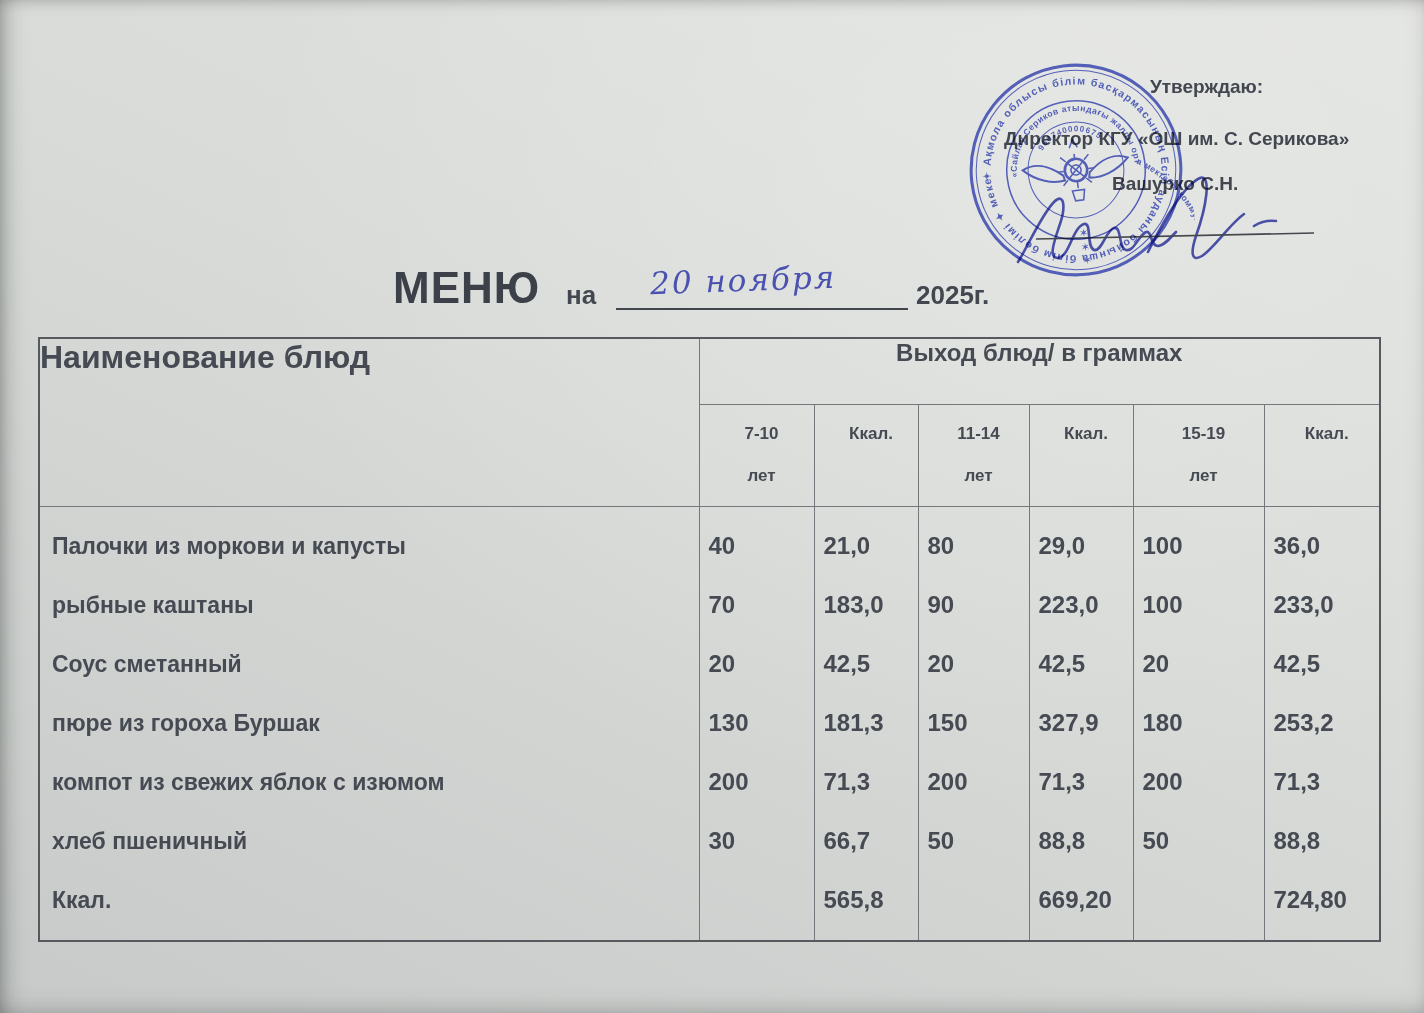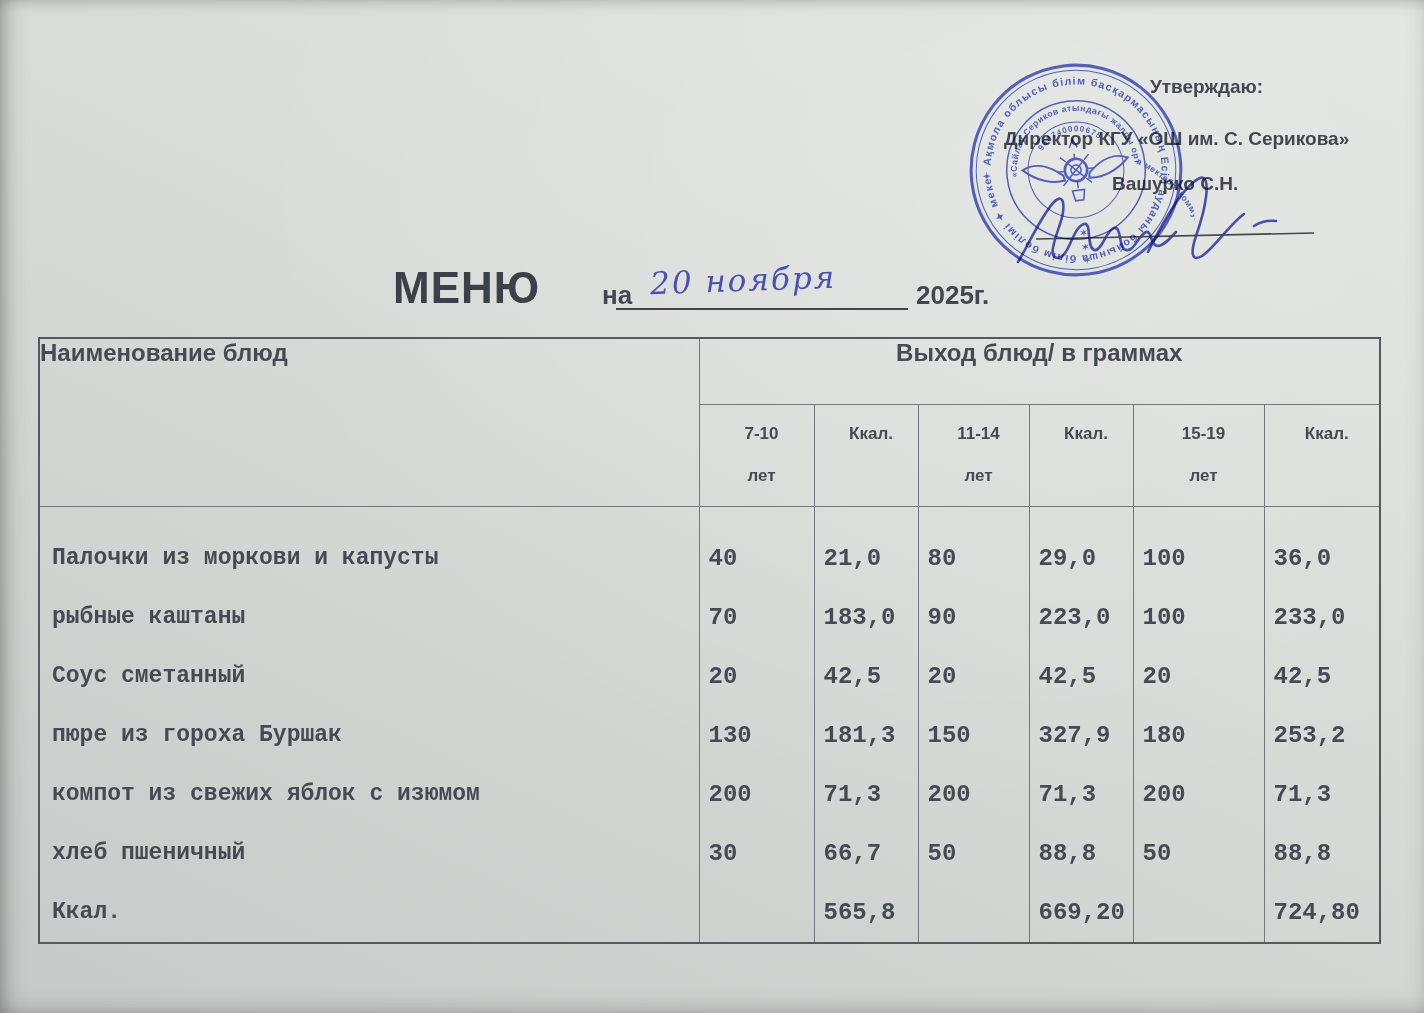--- a/index.html
+++ b/index.html
@@ -17,37 +17,37 @@
   .approve-label{position:absolute;left:1118px;top:76px;font-size:19px;font-weight:700;margin-left:32px;}
   .director-line{position:absolute;left:1004px;top:128px;font-size:19px;font-weight:700;white-space:nowrap;}
   .director-name{position:absolute;left:1112px;top:173px;font-size:19px;font-weight:700;}
   
   .stamp{position:absolute;left:964px;top:58px;width:224px;height:224px;
          mix-blend-mode:multiply;opacity:.85;transform:rotate(-7deg);}
   
   .signature{position:absolute;left:980px;top:158px;width:350px;height:130px;mix-blend-mode:multiply;}
   
   .menu-word{position:absolute;left:393px;top:263px;font-size:44px;font-weight:800;letter-spacing:1px;color:#3c4049;}
-  .na-word{position:absolute;left:566px;top:280px;font-size:26px;font-weight:700;margin-left:36px;}
+  .na-word{position:absolute;left:566px;top:280px;font-size:26px;font-weight:700;}
   .date-line{position:absolute;left:616px;top:266px;width:292px;height:42px;border-bottom:2.5px solid #41454c;}
   .hand-date{position:absolute;left:34px;top:-4px;font-family:"DejaVu Serif",serif;font-style:italic;
              font-size:31px;letter-spacing:2px;color:#4a51b0;transform:rotate(-2deg);white-space:nowrap;}
   .year-word{position:absolute;left:916px;top:280px;font-size:26px;font-weight:700;}
   
   table.menu{position:absolute;left:38px;top:337px;width:1341px;height:603px;
              border-collapse:collapse;table-layout:fixed;border:2px solid #56595d;}
   table.menu th,table.menu td{border:1.5px solid #74777b;vertical-align:top;
              font-weight:700;color:#464a52;padding:0;}
-  th.name-h{font-size:24px;text-align:left;padding:10px 0 0 12px;}
+  th.name-h{font-size:32px;text-align:left;padding:10px 0 0 12px;}
   th.group-h{font-size:24px;text-align:center;vertical-align:middle;margin-top:13px;}
   tr.hrow1{height:66px;}
   tr.hrow2{height:102px;}
   tr.hrow2 th{font-size:17px;text-align:center;padding:8px 0 0 10px;line-height:42px;}
   tr.datarow{height:435px;}
-  tr.datarow td{padding-top:22px;font-size:24px;font-family:Liberation Mono, monospace;}
+  tr.datarow td{padding-top:10px;font-size:24px;}
   .ln{height:59px;display:flex;align-items:center;padding-left:9px;white-space:nowrap;}
   td.names .ln{font-size:23px;padding-left:12px;}
 </style>
 </head>
 <body>
 
 <div class="page">
 
   <div class="approve-label">Утверждаю:</div>
   <div class="director-line">Директор КГУ «ОШ им. С. Серикова»</div>

